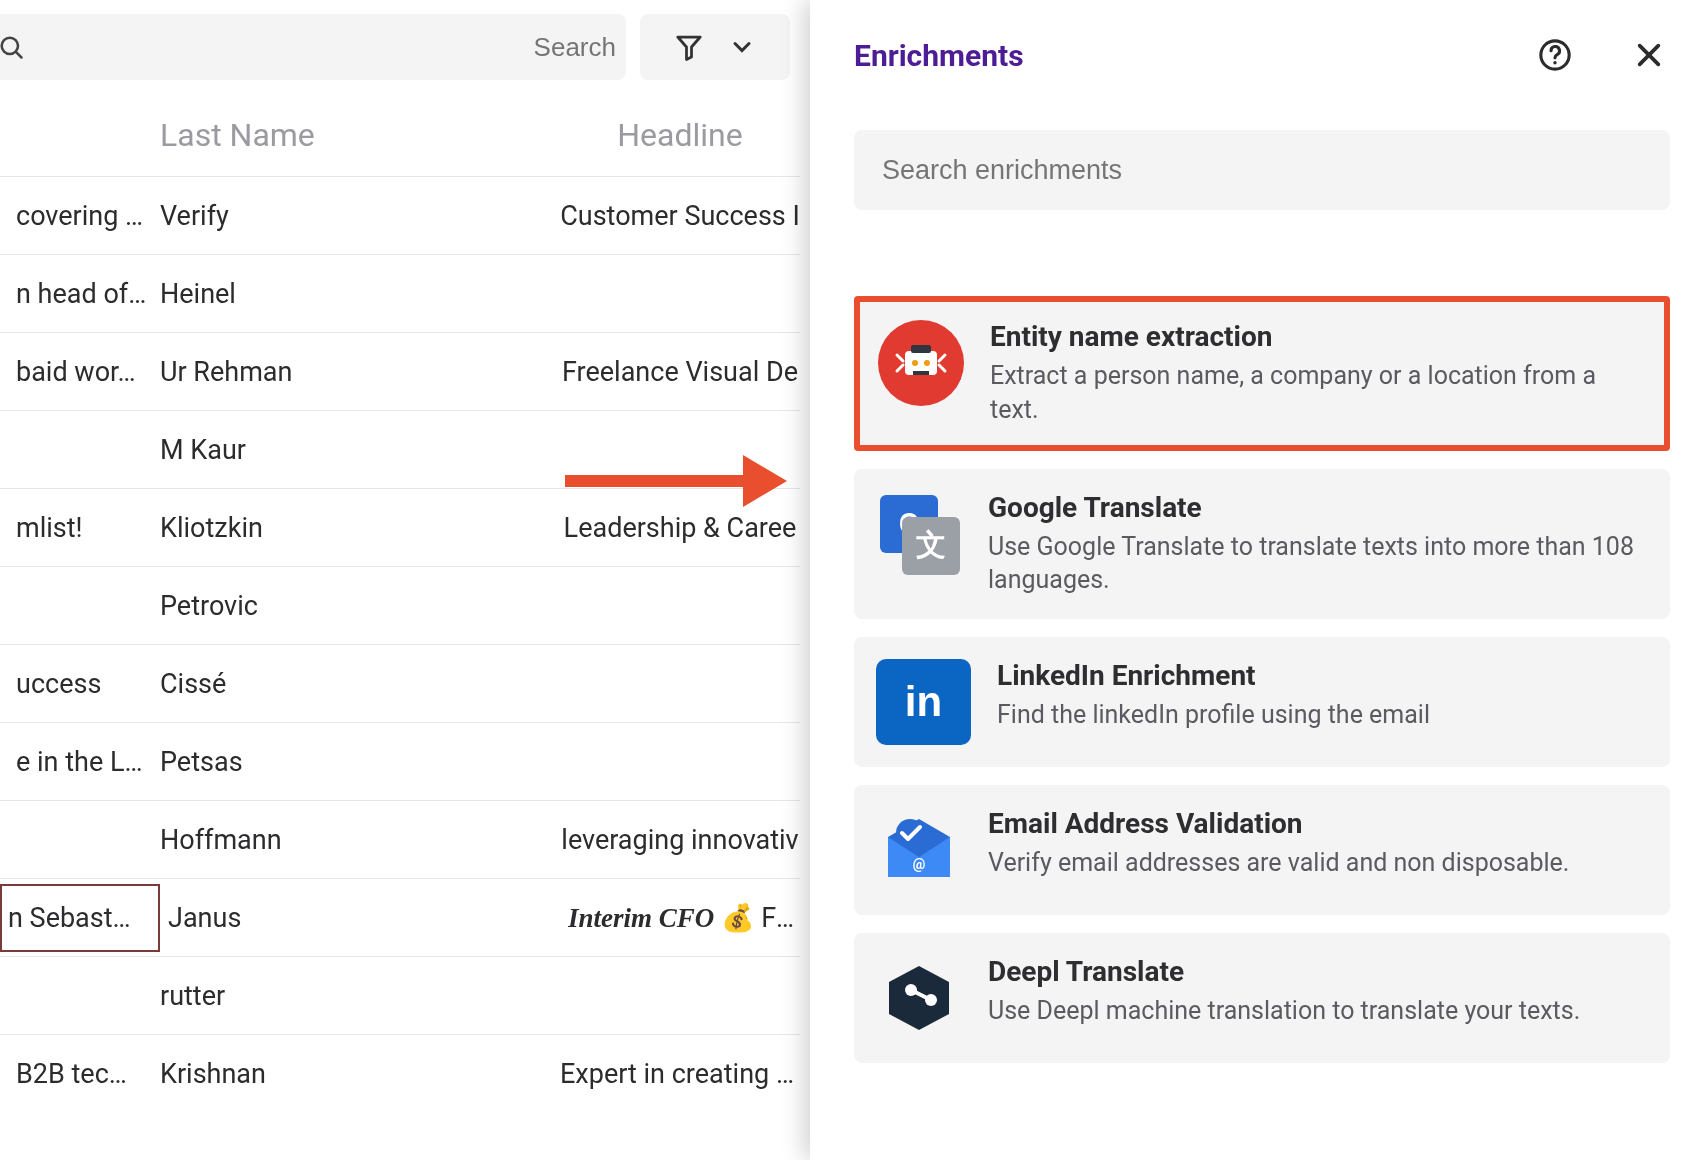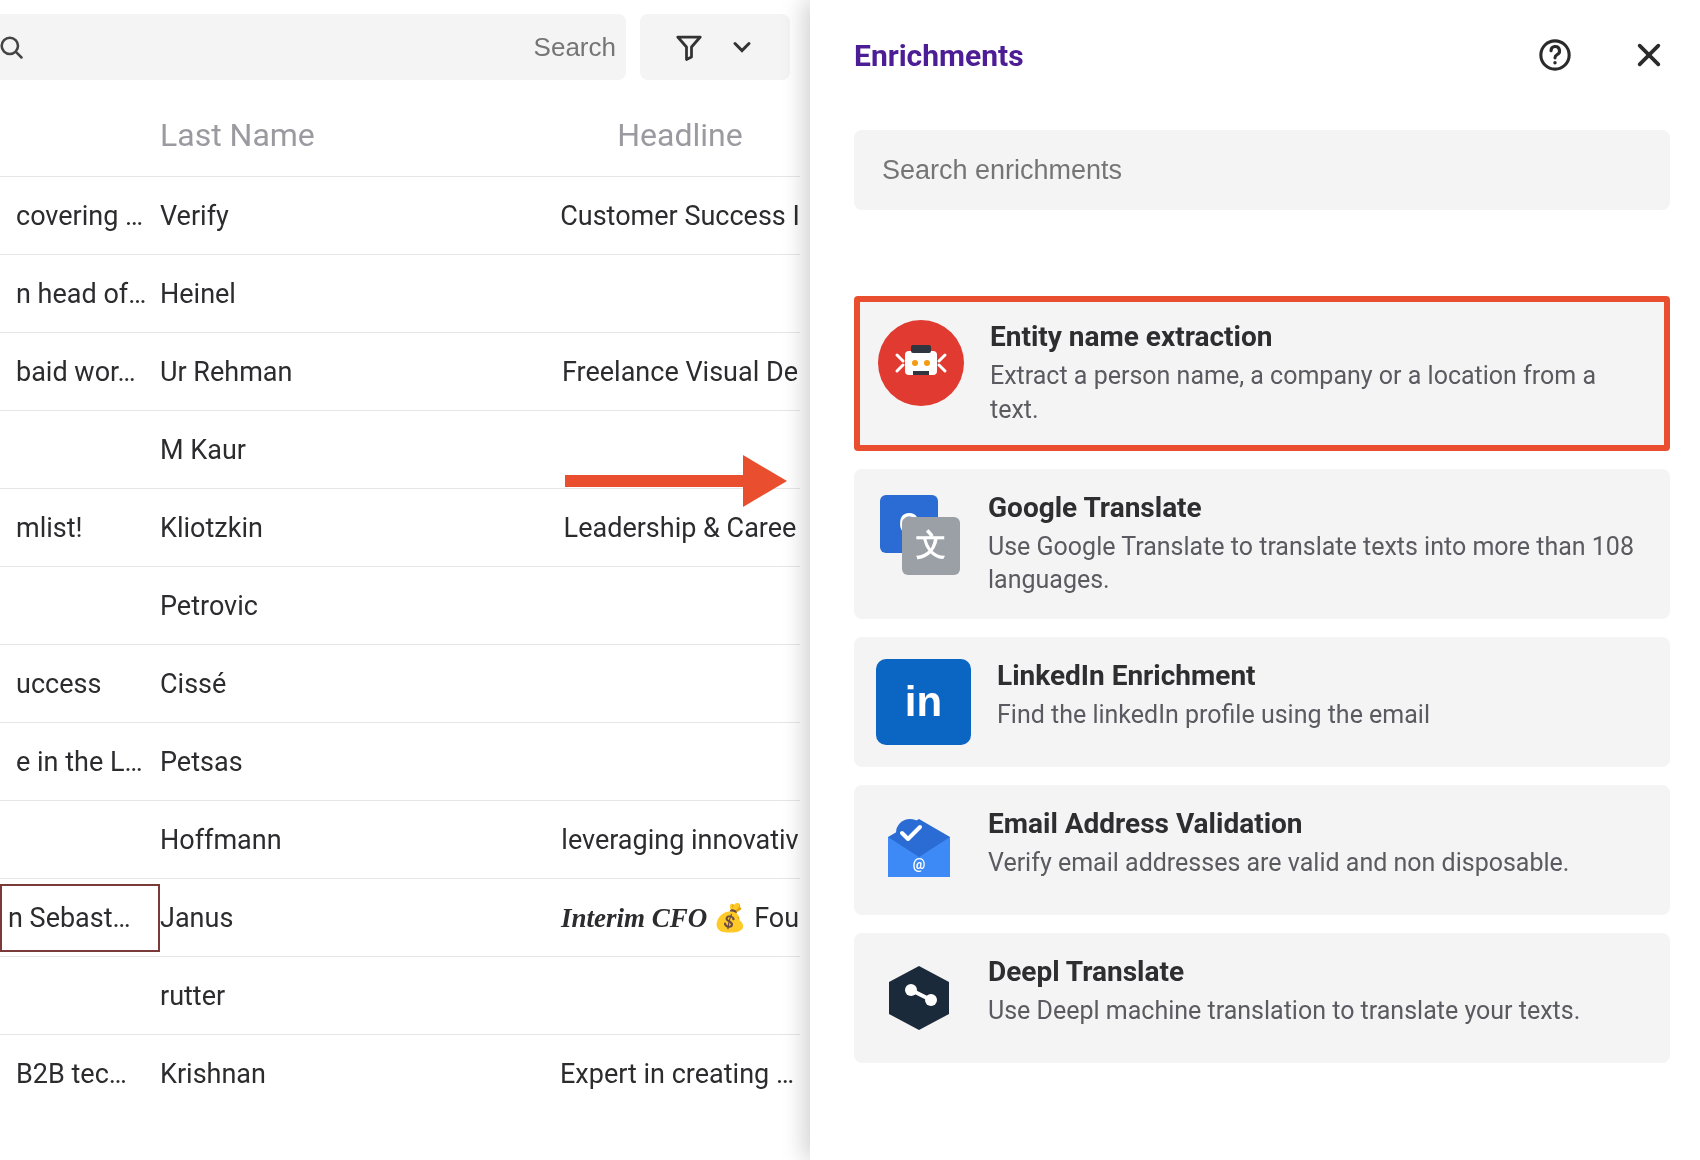--- a/index.html
+++ b/index.html
@@ -67,20 +67,21 @@
     color: #2c2c2f;
     white-space: nowrap;
   }
   .row .col-a, .row .col-b, .row .col-c { overflow: hidden; text-overflow: ellipsis; }
   .row .col-a { padding-right:8px; }
   .cell-bordered {
      border: 2px solid #7a3a3a;
      height: 68px;
      display:flex;align-items:center;
      padding: 0 6px;
+     margin-right: 8px;
   }
   .italic-serif { font-family: Georgia,'Times New Roman',serif; font-style: italic; font-weight: bold; }
 
   .arrow-annot {
     position: absolute;
     left: 565px; top: 455px;
     color: #e94f2e;
     display:flex; align-items:center;
   }
   .arrow-annot .shaft { width: 180px; height: 12px; background:#e94f2e; }

